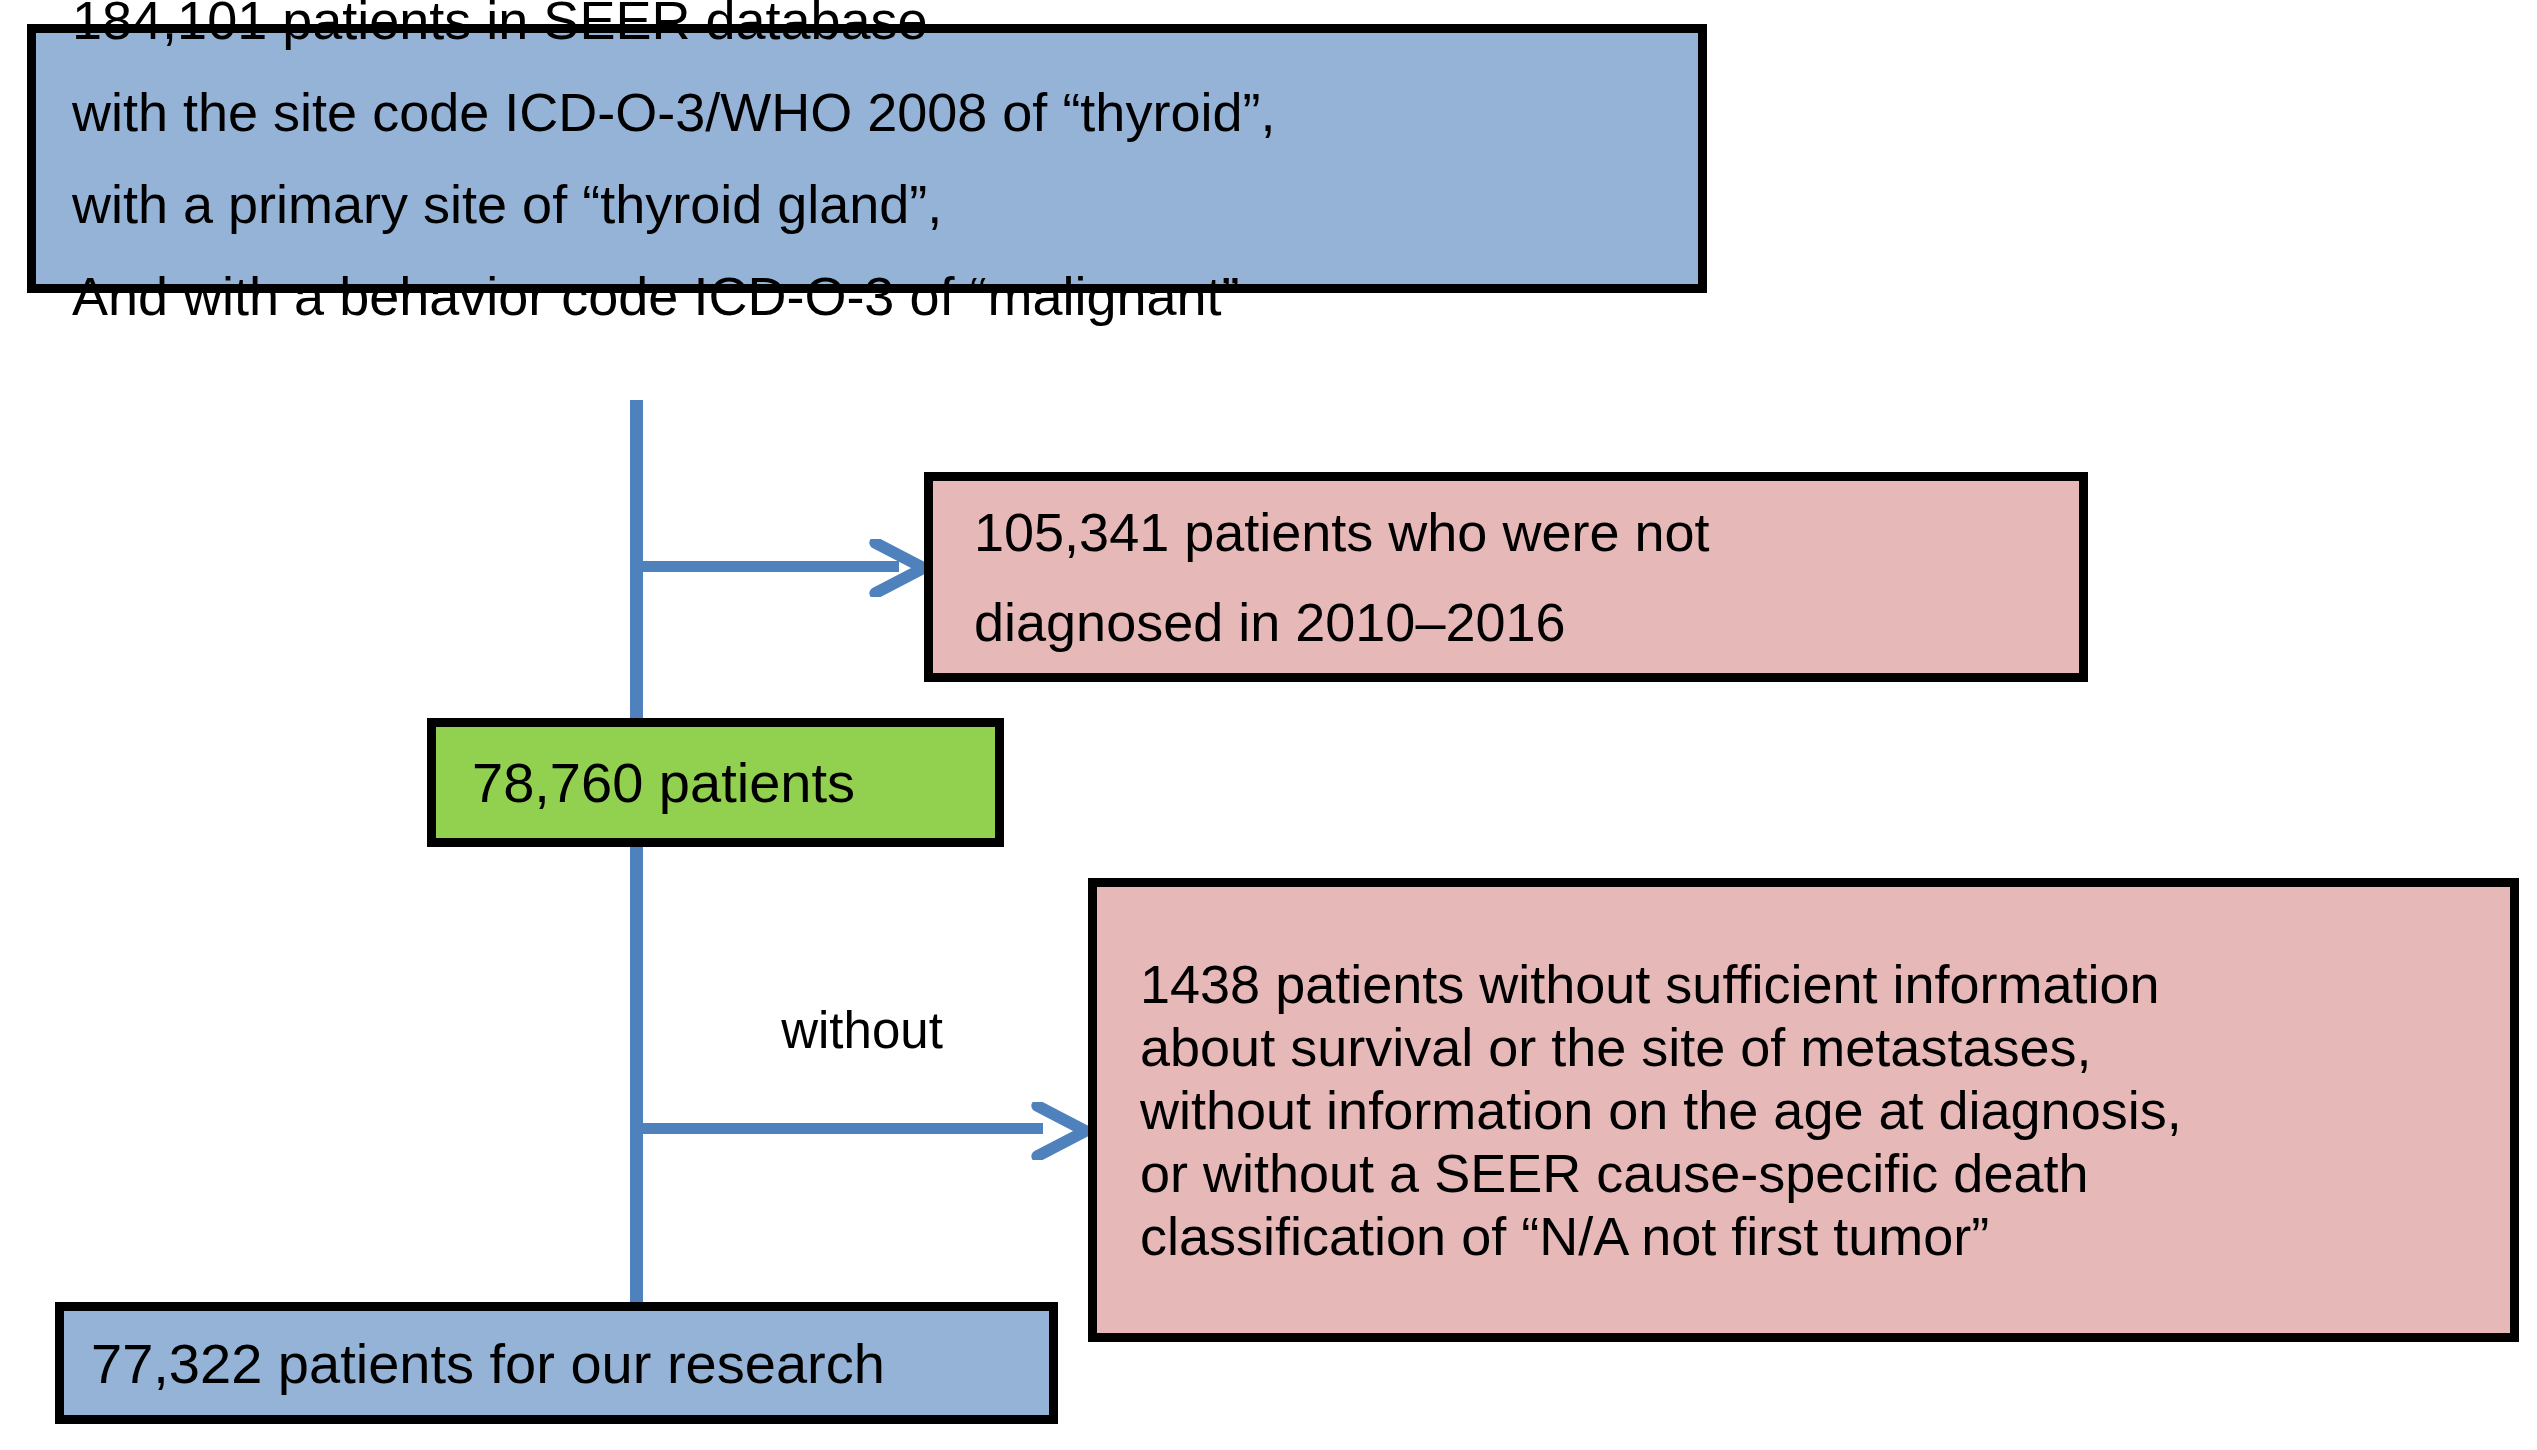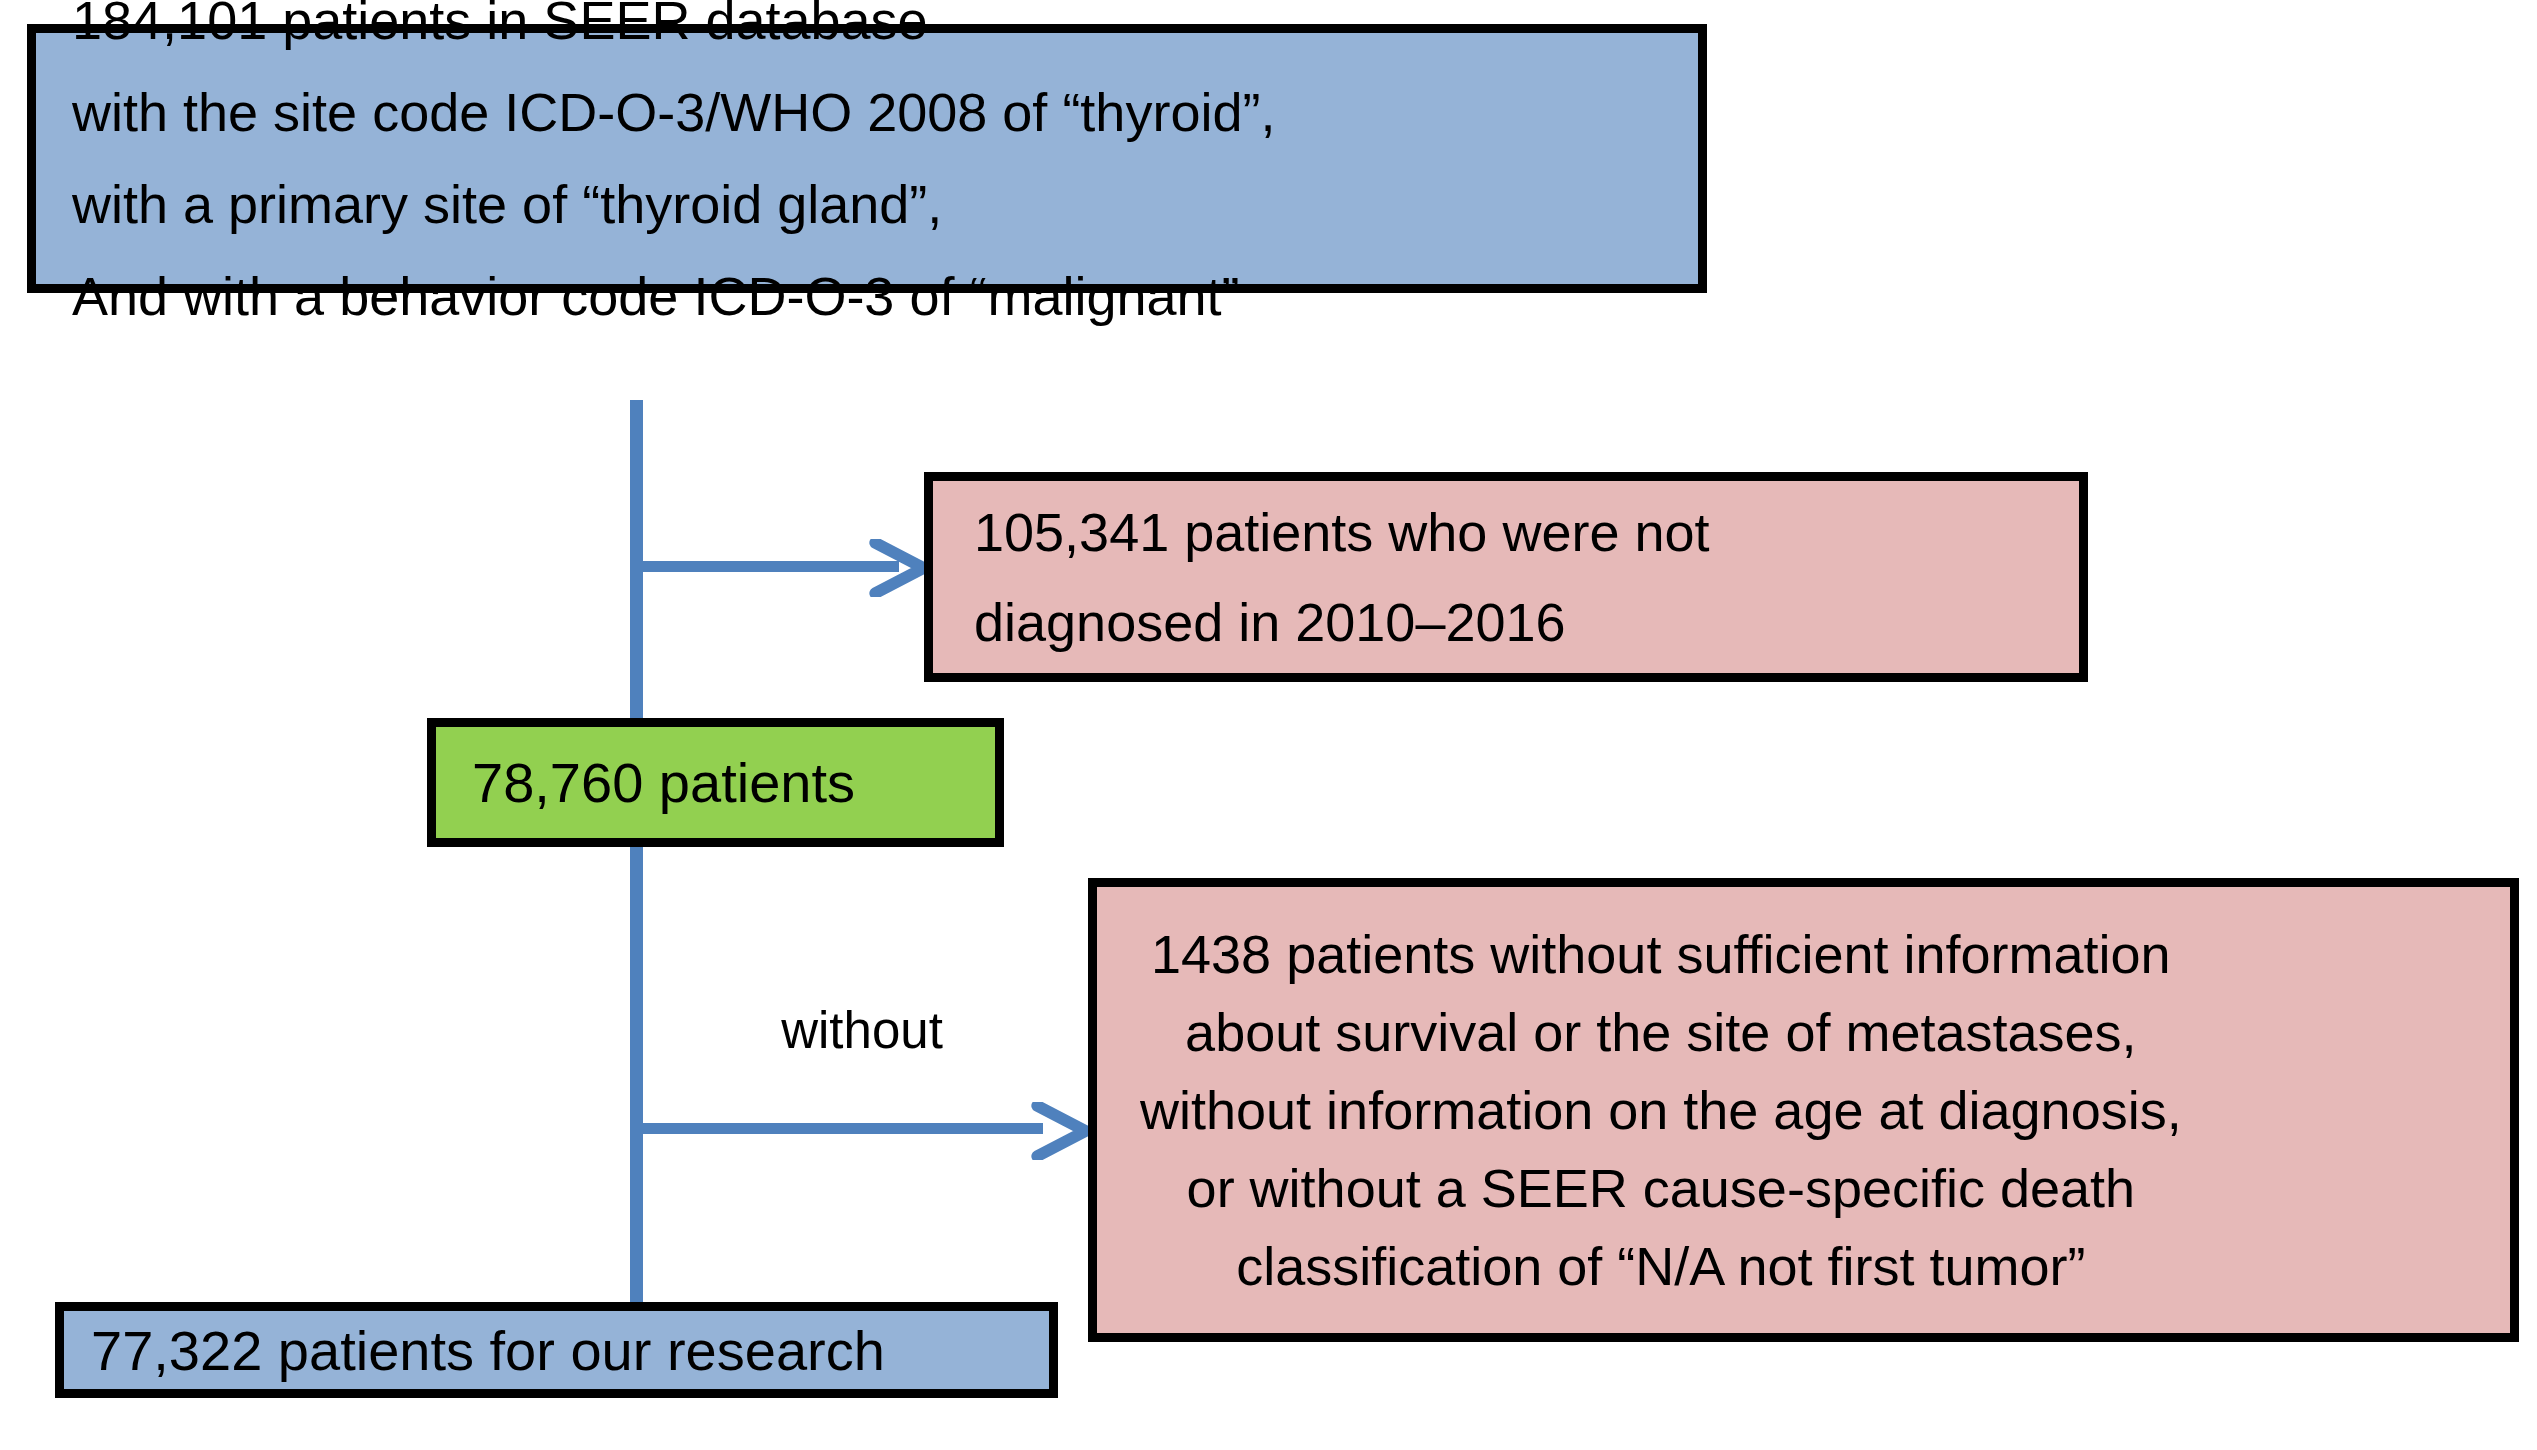--- a/index.html
+++ b/index.html
@@ -34,22 +34,22 @@
   .blue  { background: var(--box_blue,  #95b3d7); }
   .pink  { background: var(--box_pink,  #e6b9b8); }
   .green { background: var(--box_green, #92d050); }
 
   .source  { left: 27px;   top: 23.5px;   width: 1680px; height: 269px; padding: 0 36px; }
   .notdiag { left: 924px; top: 472px;  width: 1164px; height: 210px; padding: 0 41px; }
   .notdiag .txt { line-height: 90px; }
   .cohort  { left: 387px;  top: 718px;  width: 577px;  height: 129px; padding: 0 36px; margin-left: 40px; }
   .cohort .txt { font-size: 56px; line-height: 63px; }
   .insuff  { left: 1088px; top: 878px;  width: 1431px; height: 464px; padding: 0 43px; }
-  .insuff .txt { line-height: 78px; text-align: center; }
-  .final   { left: 55px;   top: 1302px; width: 1003px; height: 96px; padding: 0 27px; }
+  .insuff .txt { line-height: 63px; }
+  .final   { left: 55px;   top: 1302px; width: 1003px; height: 122px; padding: 0 27px; }
   .final .txt { font-size: 56px; line-height: 63px; }
 
   .connector {
     position: absolute;
     background: var(--arrow_blue, #4f81bd);
     z-index: 1;
   }
   .vline  { left: 630px; top: 400px;  width: 12.6px;  height: 906px; }
   .hline1 { left: 637px; top: 561px;  width: 262px; height: 10.8px; }
   .hline2 { left: 637px; top: 1123px; width: 406px; height: 10.8px; }

